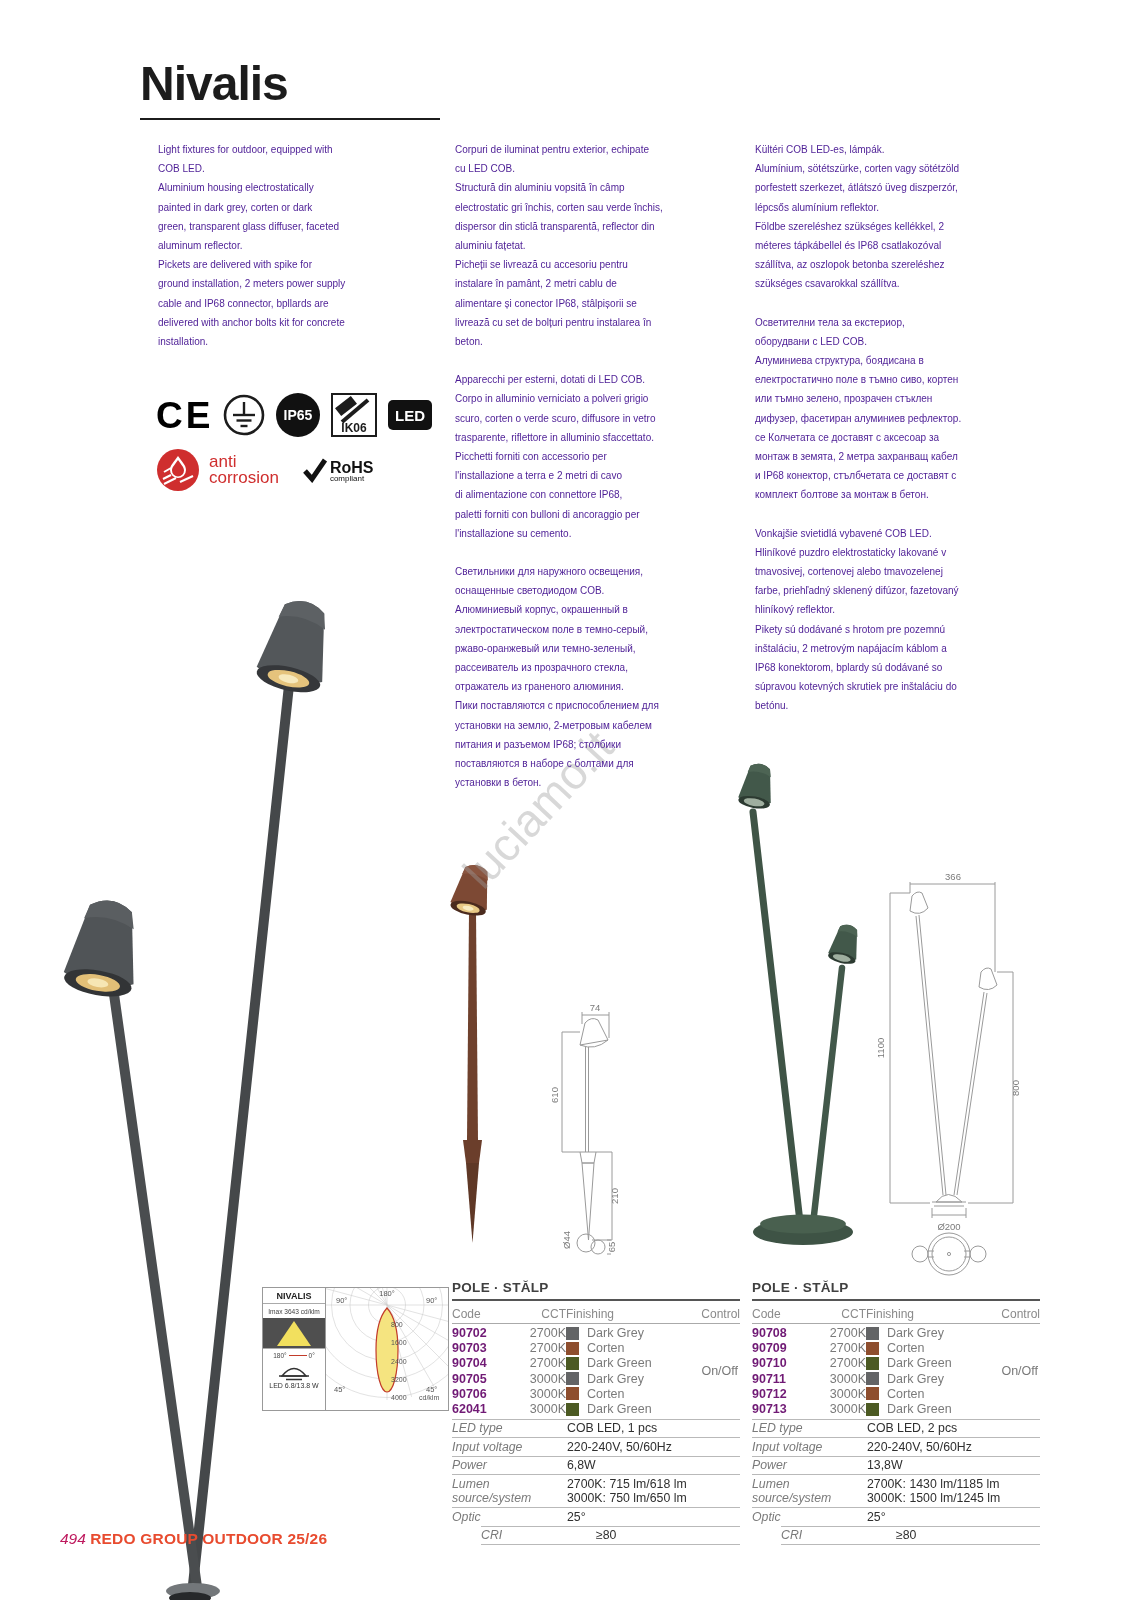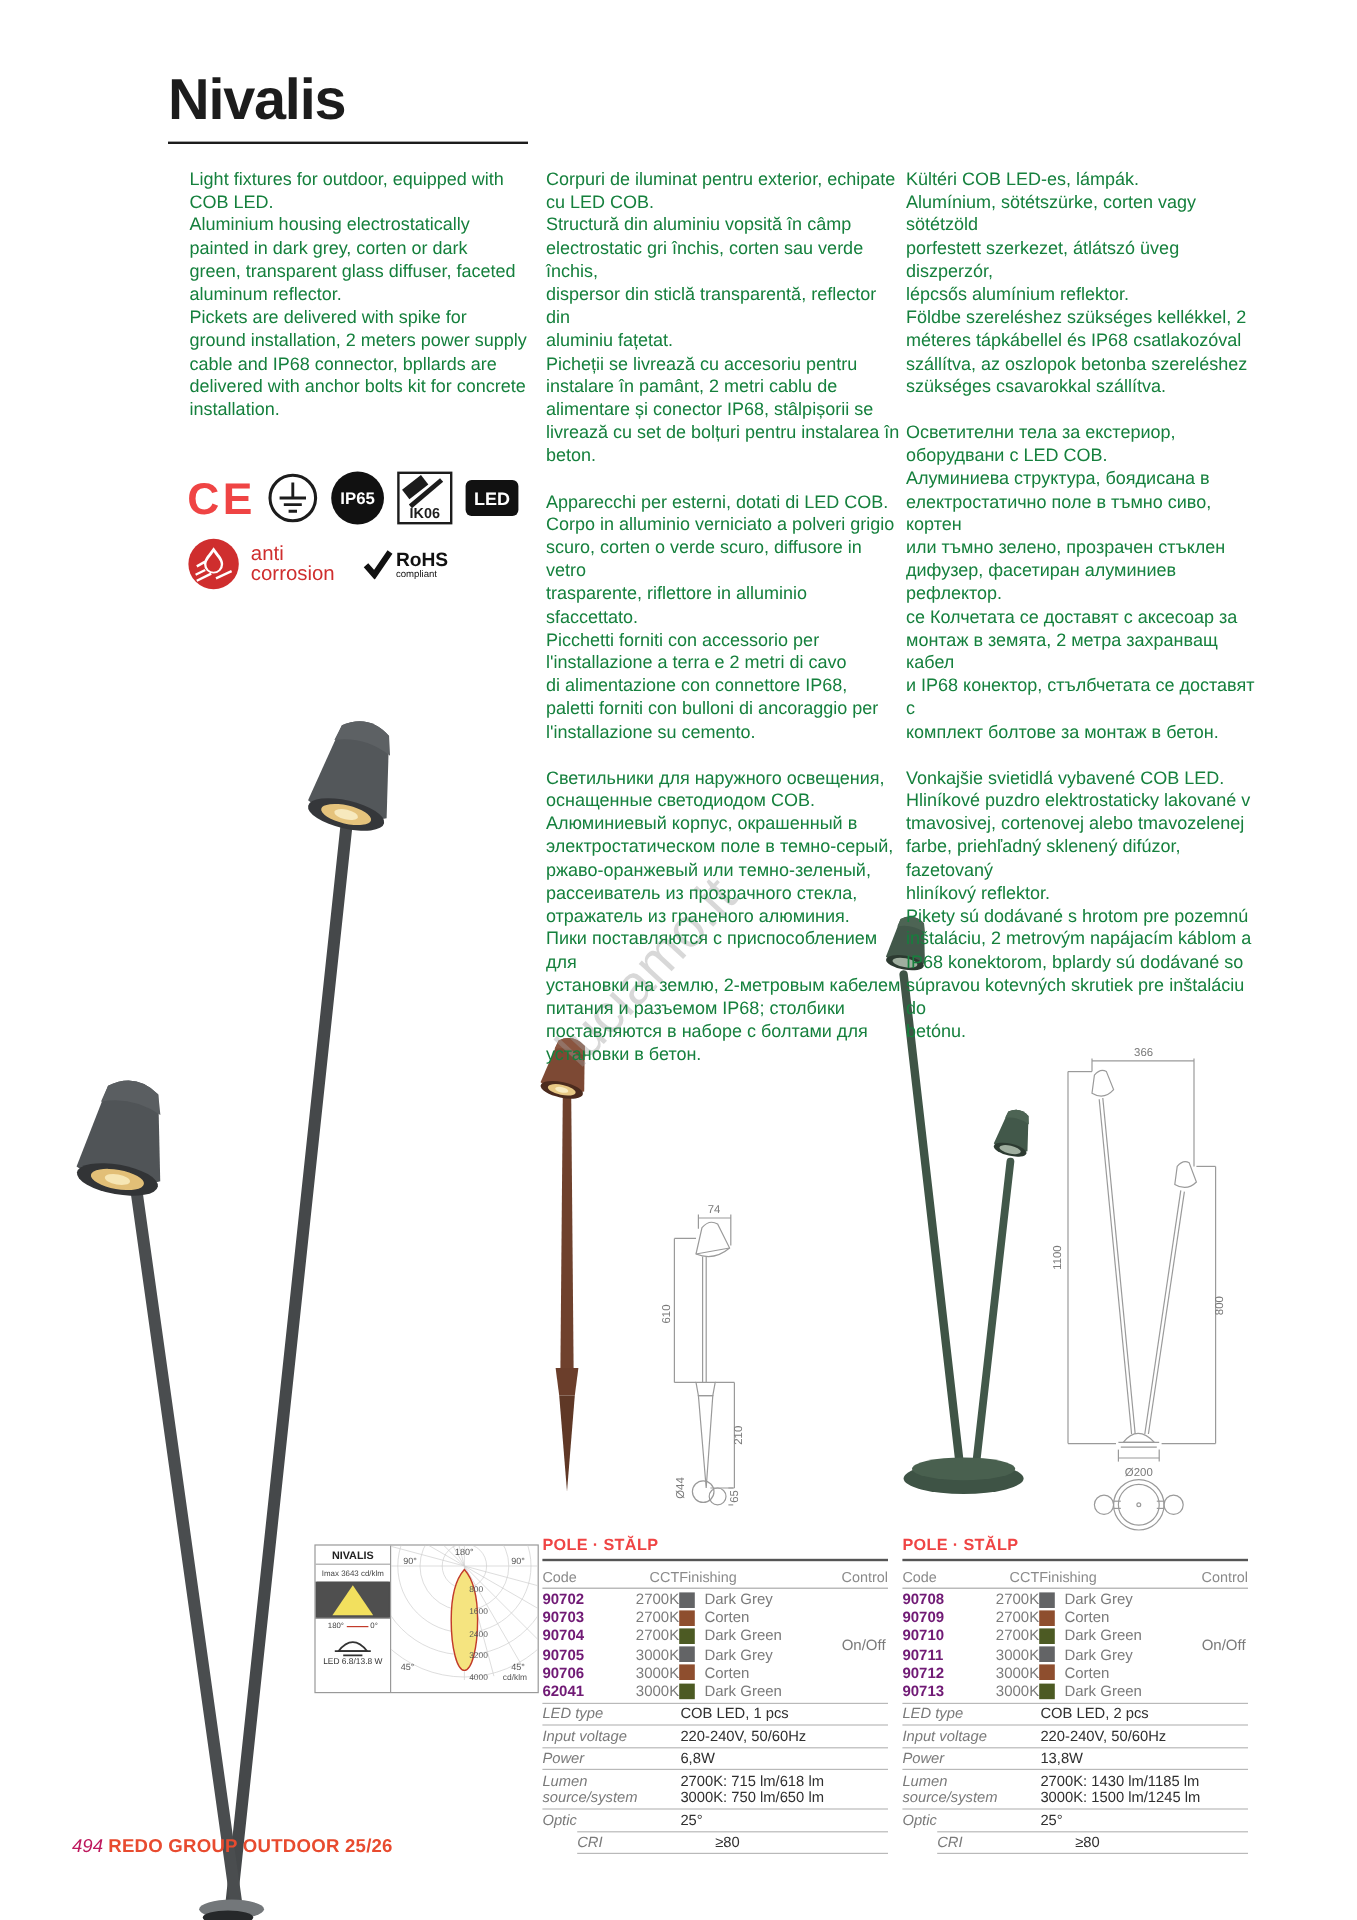--- a/index.html
+++ b/index.html
@@ -5,47 +5,47 @@
   html,body{margin:0;padding:0;background:#e8e8e8;}
   .page{position:relative;width:1131px;height:1600px;background:#fff;overflow:hidden;
         font-family:"Liberation Sans",sans-serif;color:#333;}
   .abs{position:absolute;}
   .z2{z-index:2;}
   .art{position:absolute;left:0;top:0;z-index:1;}
   
   .title{left:140px;top:56px;font-size:48px;font-weight:800;color:#1c1c1c;letter-spacing:-1px;}
   .title-rule{left:140px;top:118px;width:300px;height:2px;background:#1c1c1c;}
   
-  .desc{white-space:pre-line;font-size:15px;line-height:19.2px;color:#15803d;}
+  .desc{white-space:pre-line;font-size:10px;line-height:19.2px;color:#4c1d95;}
   .col{width:296px;}
   .para{margin-bottom:19px;}
   
   .watermark{left:452px;top:862px;transform:rotate(-47deg);transform-origin:0 0;
              font-size:46px;color:#9f9f9f;opacity:.4;z-index:1;}
   
   .certrow{display:flex;align-items:center;gap:9px;}
-  .ce-text{font-size:37px;font-weight:800;color:#ef4444;letter-spacing:3px;line-height:1;}
+  .ce-text{font-size:37px;font-weight:800;color:#000000;letter-spacing:3px;line-height:1;}
   .anti-text{font-size:17px;line-height:16px;color:#cf2e2e;}
   .rohs-wrap{display:flex;align-items:flex-end;gap:2px;}
   .rohs-txt{font-size:16px;font-weight:800;color:#111;line-height:12px;}
   .rohs-sub{font-size:8px;color:#111;}
   
   .photo-box{left:262px;top:1287px;width:185px;height:122px;border:1px solid #999;
              background:#fff;display:flex;z-index:2;}
   .ph-left{width:62px;border-right:1px solid #999;display:flex;flex-direction:column;align-items:center;}
   .ph-name{font-size:9px;font-weight:700;color:#222;padding:3px 0 2px;width:100%;text-align:center;
            border-bottom:1px solid #aaa;}
   .ph-imax{font-size:6.6px;color:#444;padding:4px 0 3px;}
   .ph-beam{width:100%;height:30px;background:#4f4f4f;display:flex;justify-content:center;border-bottom:1px solid #aaa;}
   .ph-scale{font-size:6.5px;color:#444;display:flex;align-items:center;gap:2px;padding:3px 0 2px;}
   .redline{display:inline-block;width:18px;height:0;border-top:1.4px solid #c23b2a;}
   .ph-led{font-size:7px;color:#333;padding:1px 0 2px;}
   
   .ptable{width:288px;z-index:2;}
-  .pt-title{font-size:13.5px;font-weight:700;color:#ef4444;letter-spacing:.3px;margin-bottom:4px;}
+  .pt-title{font-size:13.5px;font-weight:700;color:#404040;letter-spacing:.3px;margin-bottom:4px;}
   .pt-titlerule{height:1.5px;background:#555;}
   .pt-head{display:flex;font-size:12px;color:#8a8a8a;height:18px;align-items:center;
            border-bottom:1px solid #aaa;margin-top:4px;}
   .c-code{width:64px;}
   .c-cct{width:50px;text-align:right;}
   .c-fin{flex:1;display:flex;align-items:center;}
   .c-ctl{width:52px;text-align:right;}
   .pt-rows{position:relative;padding-top:2px;}
   .pt-row{display:flex;height:15.2px;align-items:center;font-size:12.5px;color:#7a7a7a;}
   .code{font-weight:700;color:#701a75;}

